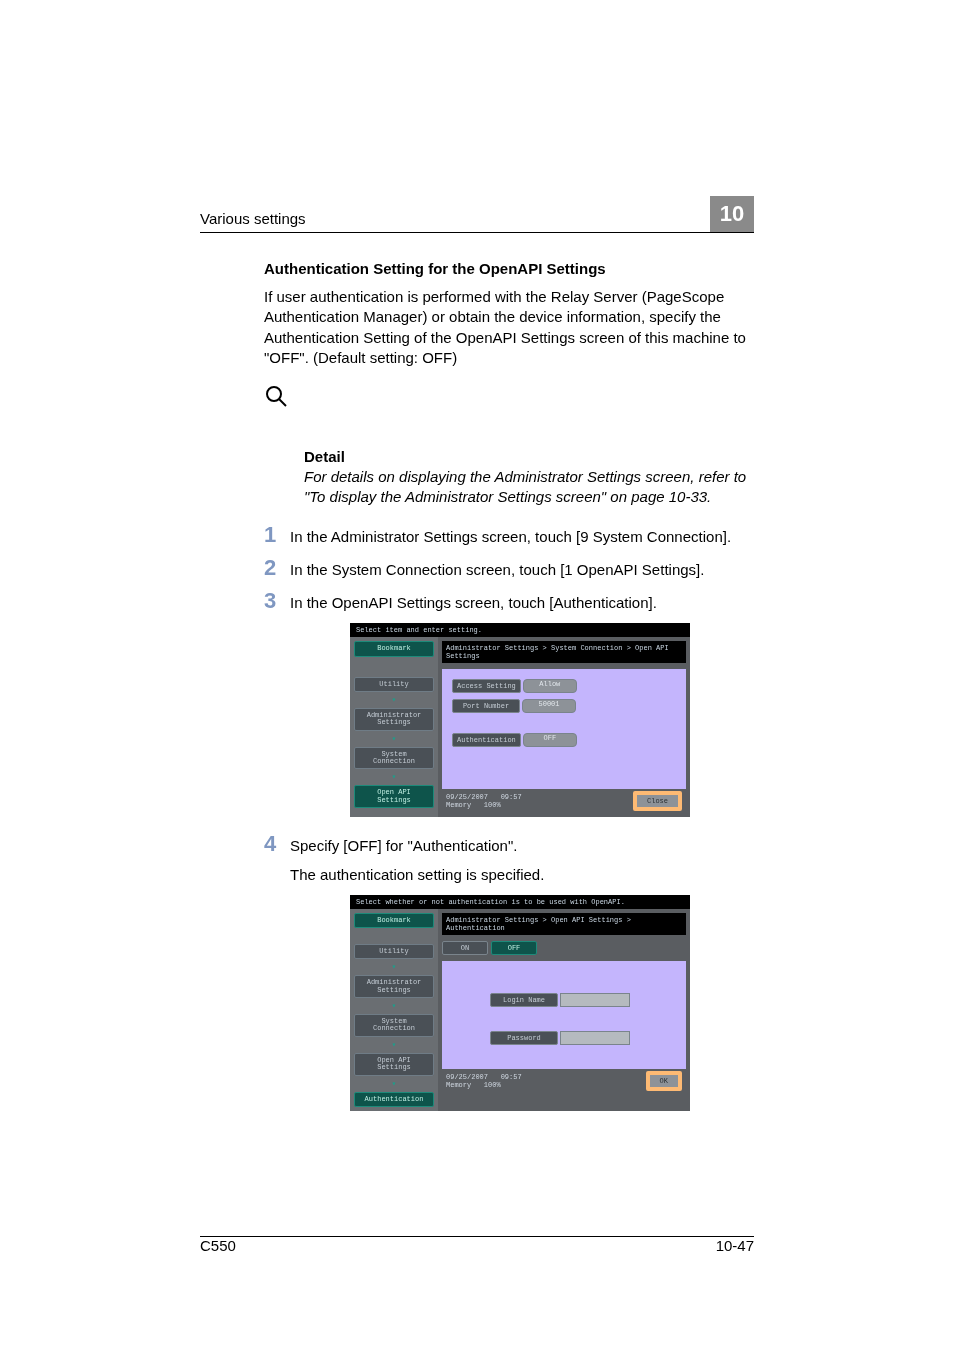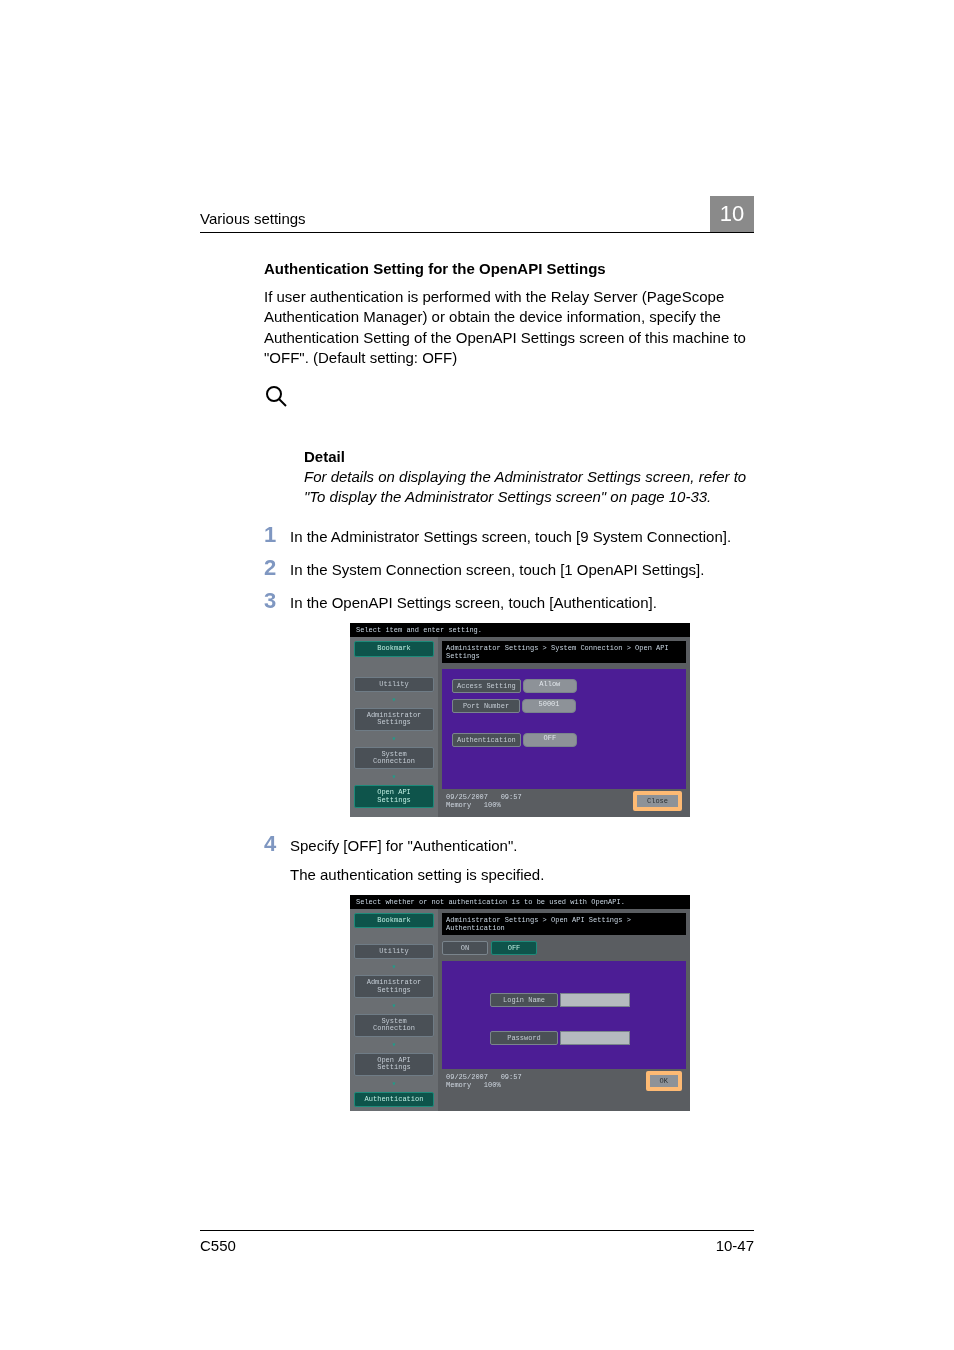--- a/index.html
+++ b/index.html
@@ -1,52 +1,52 @@
 <!DOCTYPE html>
 <html><head>
 <meta charset="utf-8">
 <style>
   * { box-sizing: border-box; margin: 0; padding: 0; }
   html, body { width: 954px; height: 1350px; background: #fff; font-family: Arial, Helvetica, sans-serif; color: #000; }
   .page { position: relative; width: 954px; height: 1350px; padding: 200px 200px 90px 200px; }
   .running-head { position: absolute; left: 200px; right: 200px; top: 210px; border-bottom: 1.5px solid #000; padding-bottom: 4px; }
   .running-head .left { font-size: 15px; }
-  .chapnum { position: absolute; right: 200px; top: 196px; width: 44px; height: 36px; background: #8a8a8a; color: #fff; font-weight: normal; font-size: 22px; display: flex; align-items: center; justify-content: center; }
+  .chapnum { position: absolute; right: 200px; top: 196px; width: 44px; height: 36px; background: #8a8a8a; color: #fff; font-weight: bold; font-size: 22px; display: flex; align-items: center; justify-content: center; }
   .content { margin-top: 60px; }
   .h4 { font-weight: bold; font-size: 15px; margin: 0 0 10px 64px; }
   .para { font-size: 15px; line-height: 1.35; margin: 0 0 16px 64px; }
   .detail-block { margin: 10px 0 16px 64px; }
   .mag { width: 24px; height: 24px; margin-bottom: 4px; }
   .detail-title { font-weight: bold; font-size: 15px; margin-left: 40px; margin-top: 32px; }
   .detail-body { font-style: italic; font-size: 15px; line-height: 1.35; margin-left: 40px; margin-top: 2px; }
   .step { display: flex; align-items: flex-start; margin: 10px 0 10px 64px; }
   .step-num { font-size: 22px; font-weight: bold; color: #7f97c1; width: 26px; flex: 0 0 26px; line-height: 1; }
   .step-text { font-size: 15px; line-height: 1.35; margin-top: 3px; }
   .screenshot-wrap { margin: 8px 0 16px 150px; }
   .screenshot { width: 340px; background: #5a5d61; font-size: 7px; color: #cfd7e0; font-family: "Courier New", monospace; }
   .ss-titlebar { background: #000; color: #c9d6e2; padding: 3px 6px; }
   .ss-body { display: flex; }
   .ss-side { width: 88px; padding: 4px 4px; display: flex; flex-direction: column; gap: 4px; background: #6a6e72; }
   .ss-btn { border: 1px solid #1d8a7a; background: #0e544b; color: #bfeee2; text-align: center; padding: 3px 2px; border-radius: 2px; line-height: 1.05; }
   .ss-btn.dim { border-color: #6f7c86; background: #4a5056; color: #c4ccd4; }
   .ss-arrow { text-align: center; color: #1d9f8b; font-size: 8px; line-height: 1; }
   .ss-main { flex: 1; padding: 4px; position: relative; }
   .ss-bc { background: #000; color: #c9d6e2; padding: 3px 4px; margin-bottom: 6px; }
-  .ss-panel { background: #4c1d95; height: 120px; position: relative; border: 0; }
+  .ss-panel { background: #c4b5fd; height: 120px; position: relative; border: 0; }
   .ss-item { position: absolute; display: flex; gap: 2px; }
   .ss-chip { background: #4a5056; border: 1px solid #7a848c; color: #c4ccd4; padding: 2px 4px; min-width: 68px; text-align: center; border-radius: 2px; }
   .ss-val { background: #8d9298; border: 1px solid #7a848c; color: #e2e7ec; padding: 0 4px; min-width: 54px; text-align: center; border-radius: 4px; }
   .ss-status { background: #5a5d61; padding: 2px 4px; display: flex; justify-content: space-between; align-items: center; }
   .ss-close { background: #8d9298; border: 4px solid #fdba74; color: #2a2f33; padding: 2px 10px; border-radius: 2px; }
   .ss-onoff { display: flex; gap: 3px; margin: 3px 0 6px 0; }
   .ss-onoff .ss-chip { min-width: 46px; }
   .ss-onoff .sel { background: #0e544b; border-color: #1d8a7a; color: #bfeee2; }
   .ss-field { display: flex; gap: 2px; margin: 14px 0 0 24px; }
   .ss-textbox { background: #b5babf; border: 1px solid #7a848c; min-width: 70px; height: 14px; }
-  .footer { position: absolute; left: 200px; right: 200px; bottom: 96px; border-top: 1px solid #000; padding-top: 6px; display: flex; justify-content: space-between; font-size: 15px; }
+  .footer { position: absolute; left: 200px; right: 200px; bottom: 96px; border-top: 1px solid #000; display: flex; justify-content: space-between; font-size: 15px; }
 </style>
 </head>
 <body>
 
 <div class="page">
 
   <div class="running-head">
     <span class="left">Various settings</span>
   </div>
   <div class="chapnum">10</div>

